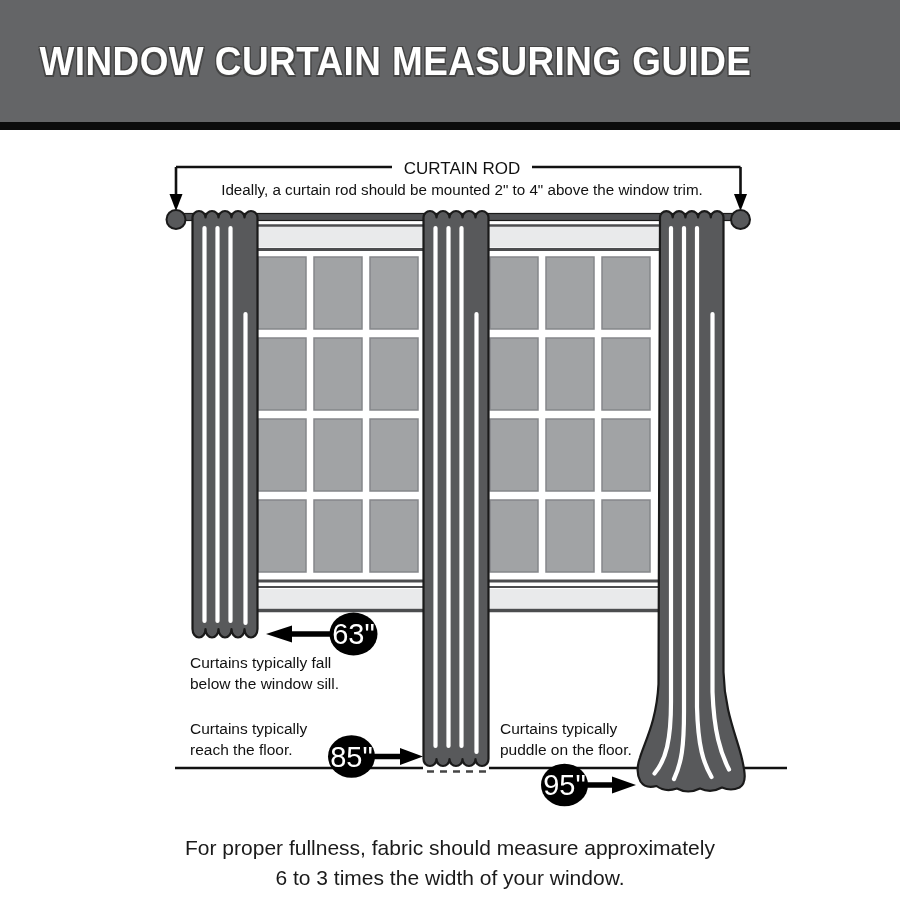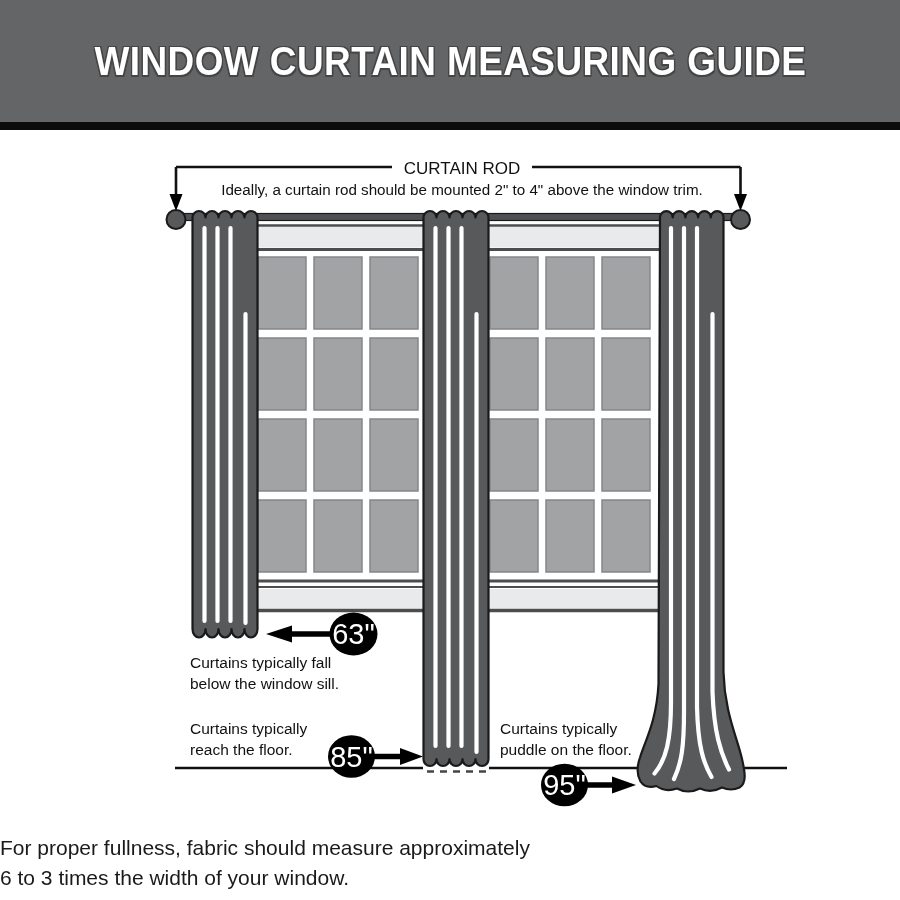--- a/index.html
+++ b/index.html
@@ -2,31 +2,31 @@
 <html><head>
 <meta charset="utf-8">
 <style>
   html,body{margin:0;padding:0;}
   body{
     width:900px;height:900px;background:#ffffff;position:relative;overflow:hidden;
     font-family:"Liberation Sans", sans-serif;
   }
   .header{
     position:absolute;top:0;left:0;width:900px;height:122px;background:#646567;
-    display:flex;align-items:center;justify-content:center;
+    display:flex;align-items:center;justify-content:flex-start;
   }
   .header-title{
     color:#ffffff;font-weight:bold;font-size:41px;letter-spacing:0.5px;white-space:nowrap;
     transform:scaleX(0.9);
     text-shadow:1.5px 1.5px 0 #454545,-1.5px 1.5px 0 #454545,1.5px -1.5px 0 #454545,-1.5px -1.5px 0 #454545;
   }
   .divider-bar{position:absolute;top:122px;left:0;width:900px;height:8px;background:#0c0c0c;}
   svg.diagram{position:absolute;top:0;left:0;}
   .footer{
-    position:absolute;top:833px;left:0;width:900px;
+    position:absolute;top:833px;left:0;width:900px;text-align:center;
     font-size:21px;line-height:30px;color:#1a1a1a;
   }
   
   text{font-family:"Liberation Sans", sans-serif;fill:#111111;}
   .callout-label{font-size:17px;text-anchor:middle;}
   .callout-desc{font-size:15.2px;text-anchor:middle;}
   .note{font-size:15.5px;}
   .badge{fill:#000000;}
   .badge-text{fill:#ffffff;font-size:29px;text-anchor:middle;}
   .arrow-ln{stroke:#000000;stroke-width:5.5;fill:none;}

